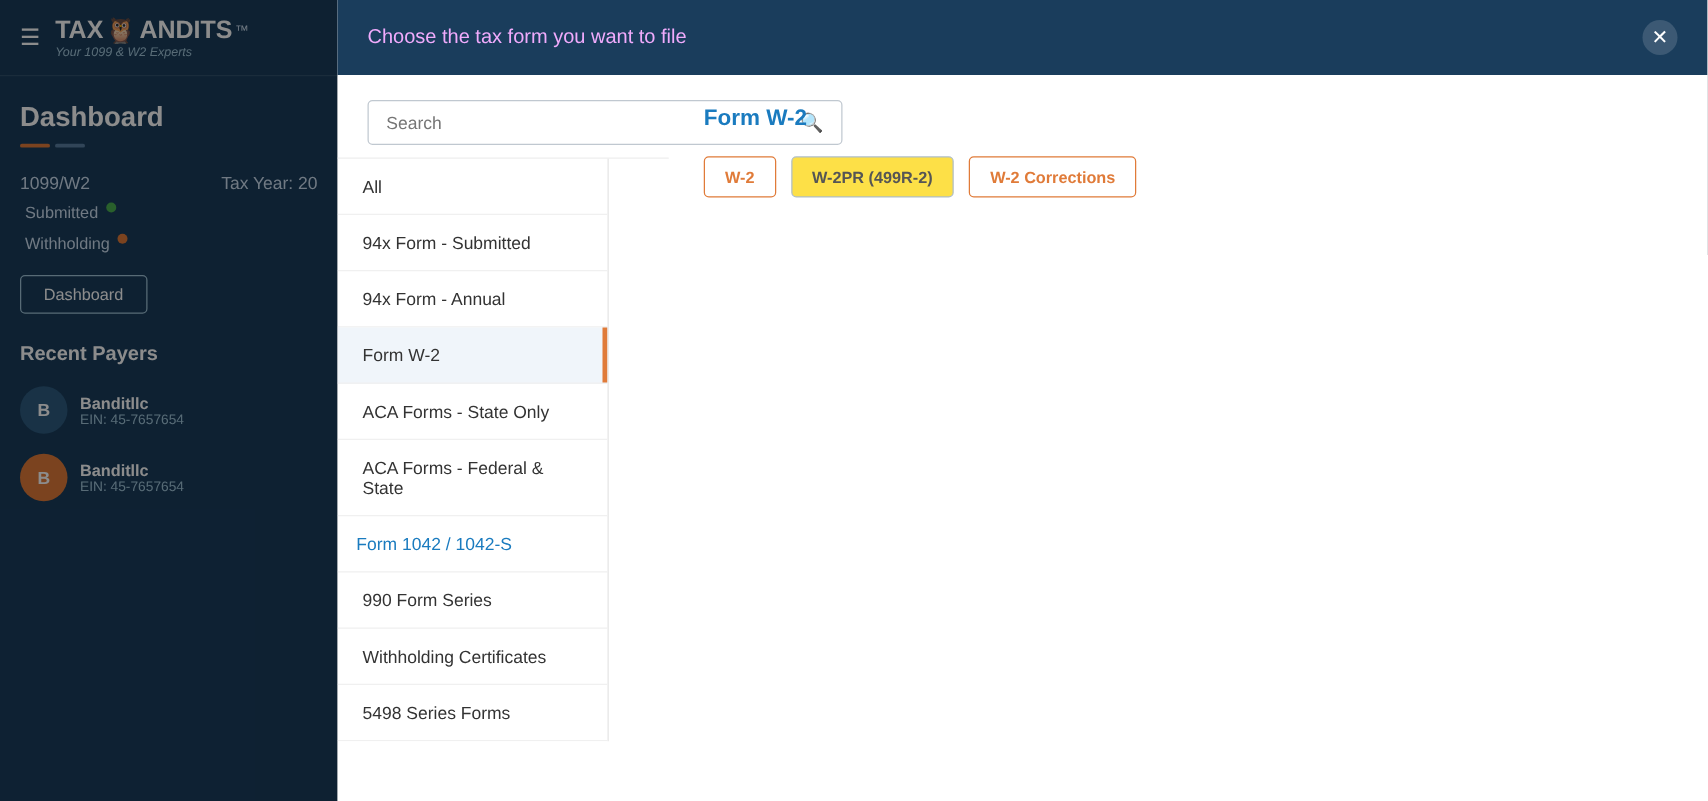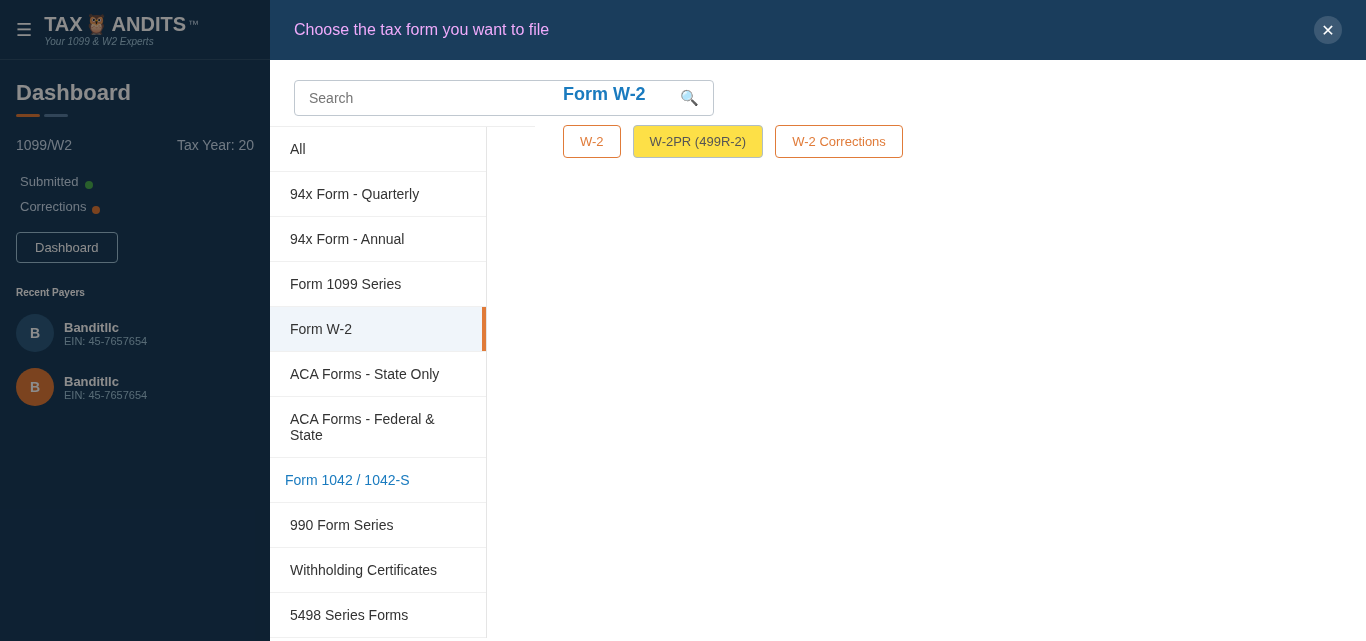--- a/index.html
+++ b/index.html
@@ -24,43 +24,43 @@
     .hamburger-icon { cursor: pointer; font-size: 18px; color: white; }
     .logo-area { display: flex; flex-direction: column; }
     .logo-sub { font-size: 10px; color: #a0c4d8; font-style: italic; }
 
     .sidebar-content { padding: 20px 16px; }
     .dashboard-title { font-size: 22px; font-weight: bold; color: white; margin-bottom: 8px; }
     .dashboard-underline { display: flex; gap: 4px; margin-bottom: 20px; }
     .underline-bar { height: 3px; width: 24px; background: #e07b39; border-radius: 2px; }
     .underline-bar2 { height: 3px; width: 24px; background: #5a7fa0; border-radius: 2px; }
 
-    .section-row { display: flex; justify-content: space-between; margin-bottom: 21px; }
+    .section-row { display: flex; justify-content: space-between; margin-bottom: 8px; }
     .section-label { font-size: 14px; color: #cde; }
     .section-value { font-size: 14px; color: #cde; }
 
-    .status-row { display: flex; align-items: flex-end; gap: 6px; margin-bottom: 10px; padding-left: 4px; }
+    .status-row { display: flex; align-items: flex-start; gap: 6px; margin-bottom: 10px; padding-left: 4px; }
     .status-text { font-size: 13px; color: #cde; }
     .status-dot { width: 8px; height: 8px; border-radius: 50%; }
     .dot-green { background: #4caf50; }
     .dot-orange { background: #e07b39; }
 
     .dashboard-btn {
       border: 1.5px solid #a0c4d8;
       background: transparent;
       color: white;
       padding: 7px 18px;
       border-radius: 4px;
       cursor: pointer;
       font-size: 13px;
       margin-top: 8px;
       margin-bottom: 24px;
     }
 
-    .recent-payers-title { font-size: 10px; font-weight: bold; color: white; margin-bottom: 16px; }
+    .recent-payers-title { font-size: 16px; font-weight: bold; color: white; margin-bottom: 16px; }
     .payer-row { display: flex; align-items: center; gap: 10px; margin-bottom: 16px; }
     .payer-avatar {
       width: 38px; height: 38px; border-radius: 50%;
       background: #2e5c80; display: flex; align-items: center; justify-content: center;
       font-size: 14px; font-weight: bold; color: white; flex-shrink: 0;
     }
     .payer-avatar.orange { background: #e07b39; }
     .payer-name { font-size: 13px; color: white; font-weight: 600; }
     .payer-ein { font-size: 11px; color: #a0c4d8; }
 
@@ -112,21 +112,21 @@
       border-bottom: 1px solid #eee;
       flex-shrink: 0;
     }
     .search-wrapper {
       display: flex;
       align-items: center;
       border: 1.5px solid #c0c8d0;
       border-radius: 4px;
       padding: 8px 14px;
       background: white;
-      width: 420px;
+      width: 380px;
     }
     .search-input {
       border: none; outline: none;
       font-size: 14px; color: #555;
       flex: 1;
       background: transparent;
     }
     .search-icon { color: #888; font-size: 15px; }
 
     
@@ -168,21 +168,21 @@
       font-weight: 600;
       color: #1a7bbf;
       margin-bottom: 20px;
     }
     .form-buttons { display: flex; gap: 12px; flex-wrap: wrap; }
     .form-btn {
       padding: 8px 16px;
       border-radius: 4px;
       font-size: 13px;
       cursor: pointer;
-      font-weight: 400;
+      font-weight: 700;
     }
     .form-btn-orange {
       border: 1.5px solid #e07b39;
       background: white;
       color: #e07b39;
     }
     .form-btn-gray {
       border: 1.5px solid #b0bec5;
       background: #fde047;
       color: #555;
@@ -224,21 +224,21 @@
     </div>
     <div class="section-row">
       <span class="section-label">1099/W2</span>
       <span class="section-value">Tax Year: 20</span>
     </div>
     <div class="status-row">
       <span class="status-text">Submitted</span>
       <span class="status-dot dot-green"></span>
     </div>
     <div class="status-row">
-      <span class="status-text">Corrections</span>
+      <span class="status-text">Withholding</span>
       <span class="status-dot dot-orange"></span>
     </div>
     <button class="dashboard-btn">Dashboard</button>
     <div class="recent-payers-title">Recent Payers</div>
     <div class="payer-row">
       <div class="payer-avatar">B</div>
       <div>
         <div class="payer-name">Banditllc</div>
         <div class="payer-ein">EIN: 45-7657654</div>
       </div>
@@ -265,23 +265,22 @@
     <div class="modal-left">
       <div class="search-area">
         <div class="search-wrapper">
           <input class="search-input" type="text" placeholder="Search" style="">
           <span class="search-icon">🔍</span>
         </div>
       </div>
       <div class="left-panel" id="category-list">
 
       <div class="category-item">All</div>
-          <div class="category-item">94x Form - Quarterly</div>
+          <div class="category-item">94x Form - Submitted</div>
           <div class="category-item">94x Form - Annual</div>
-          <div class="category-item">Form 1099 Series</div>
           <div class="category-item active">Form W-2</div>
           <div class="category-item">ACA Forms - State Only</div>
           <div class="category-item">ACA Forms - Federal &amp; State</div>
           <div class="category-item highlighted">Form 1042 / 1042-S</div>
           <div class="category-item">990 Form Series</div>
           <div class="category-item">Withholding Certificates</div>
           <div class="category-item">5498 Series Forms</div>
         </div>
     </div>
 

